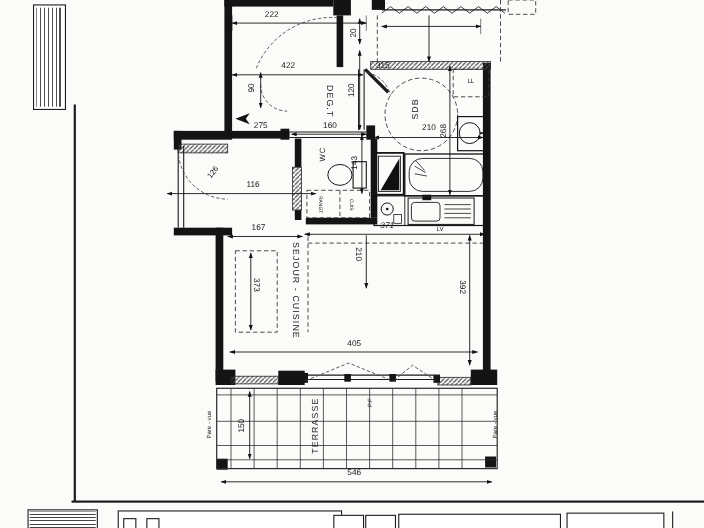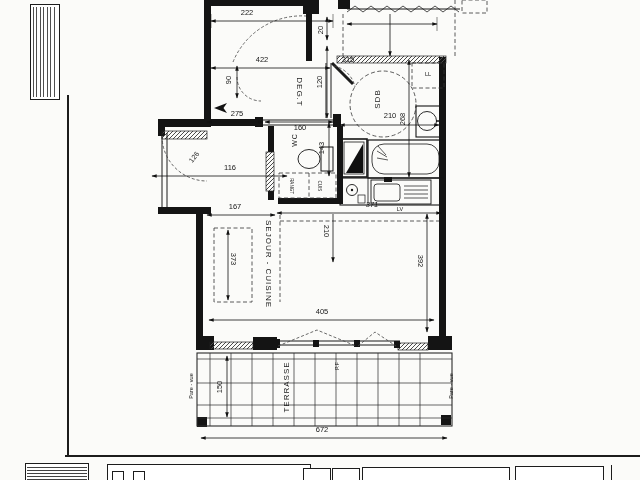--- a/index.html
+++ b/index.html
@@ -214,27 +214,27 @@
       <rect x="407" y="472" width="10" height="8"></rect>
       <rect x="419" y="475" width="12" height="5"></rect>
     </g>
     <circle cx="522" cy="473" r="3.2" stroke="#141414" stroke-width="0.9" fill="none"></circle>
   </svg>
 
   <div class="lbl" style="left:247px;top:13px;">222</div>
   <div class="lbl" style="left:348px;top:16px;margin-top:44px;">315</div>
   <div class="lbl" style="left:262px;top:60px;">422</div>
   <div class="lbl" style="left:237px;top:114px;">275</div>
-  <div class="lbl" style="left:300px;top:128px;">160</div>
+  <div class="lbl" style="left:300px;top:114px;">160</div>
   <div class="lbl" style="left:390px;top:116px;">210</div>
   <div class="lbl" style="left:230px;top:168px;">116</div>
   <div class="lbl" style="left:235px;top:207px;">167</div>
-  <div class="lbl" style="left:372px;top:205px;font-style:italic;">371</div>
+  <div class="lbl" style="left:352px;top:205px;font-style:italic;">371</div>
   <div class="lbl" style="left:322px;top:312px;">405</div>
-  <div class="lbl" style="left:322px;top:430px;">672</div>
+  <div class="lbl" style="left:322px;top:430px;">546</div>
 
   <div class="lbl vup" style="left:321px;top:30px;">20</div>
   <div class="lbl vup" style="left:320px;top:82px;">120</div>
   <div class="lbl vup" style="left:229px;top:80px;">90</div>
   <div class="lbl vup" style="left:403px;top:119px;">268</div>
   <div class="lbl vup" style="left:322px;top:148px;">143</div>
   <div class="lbl vdn" style="left:233px;top:259px;">373</div>
   <div class="lbl vdn" style="left:326px;top:231px;">210</div>
   <div class="lbl vdn" style="left:420px;top:261px;">392</div>
   <div class="lbl vup" style="left:220px;top:387px;">150</div>

